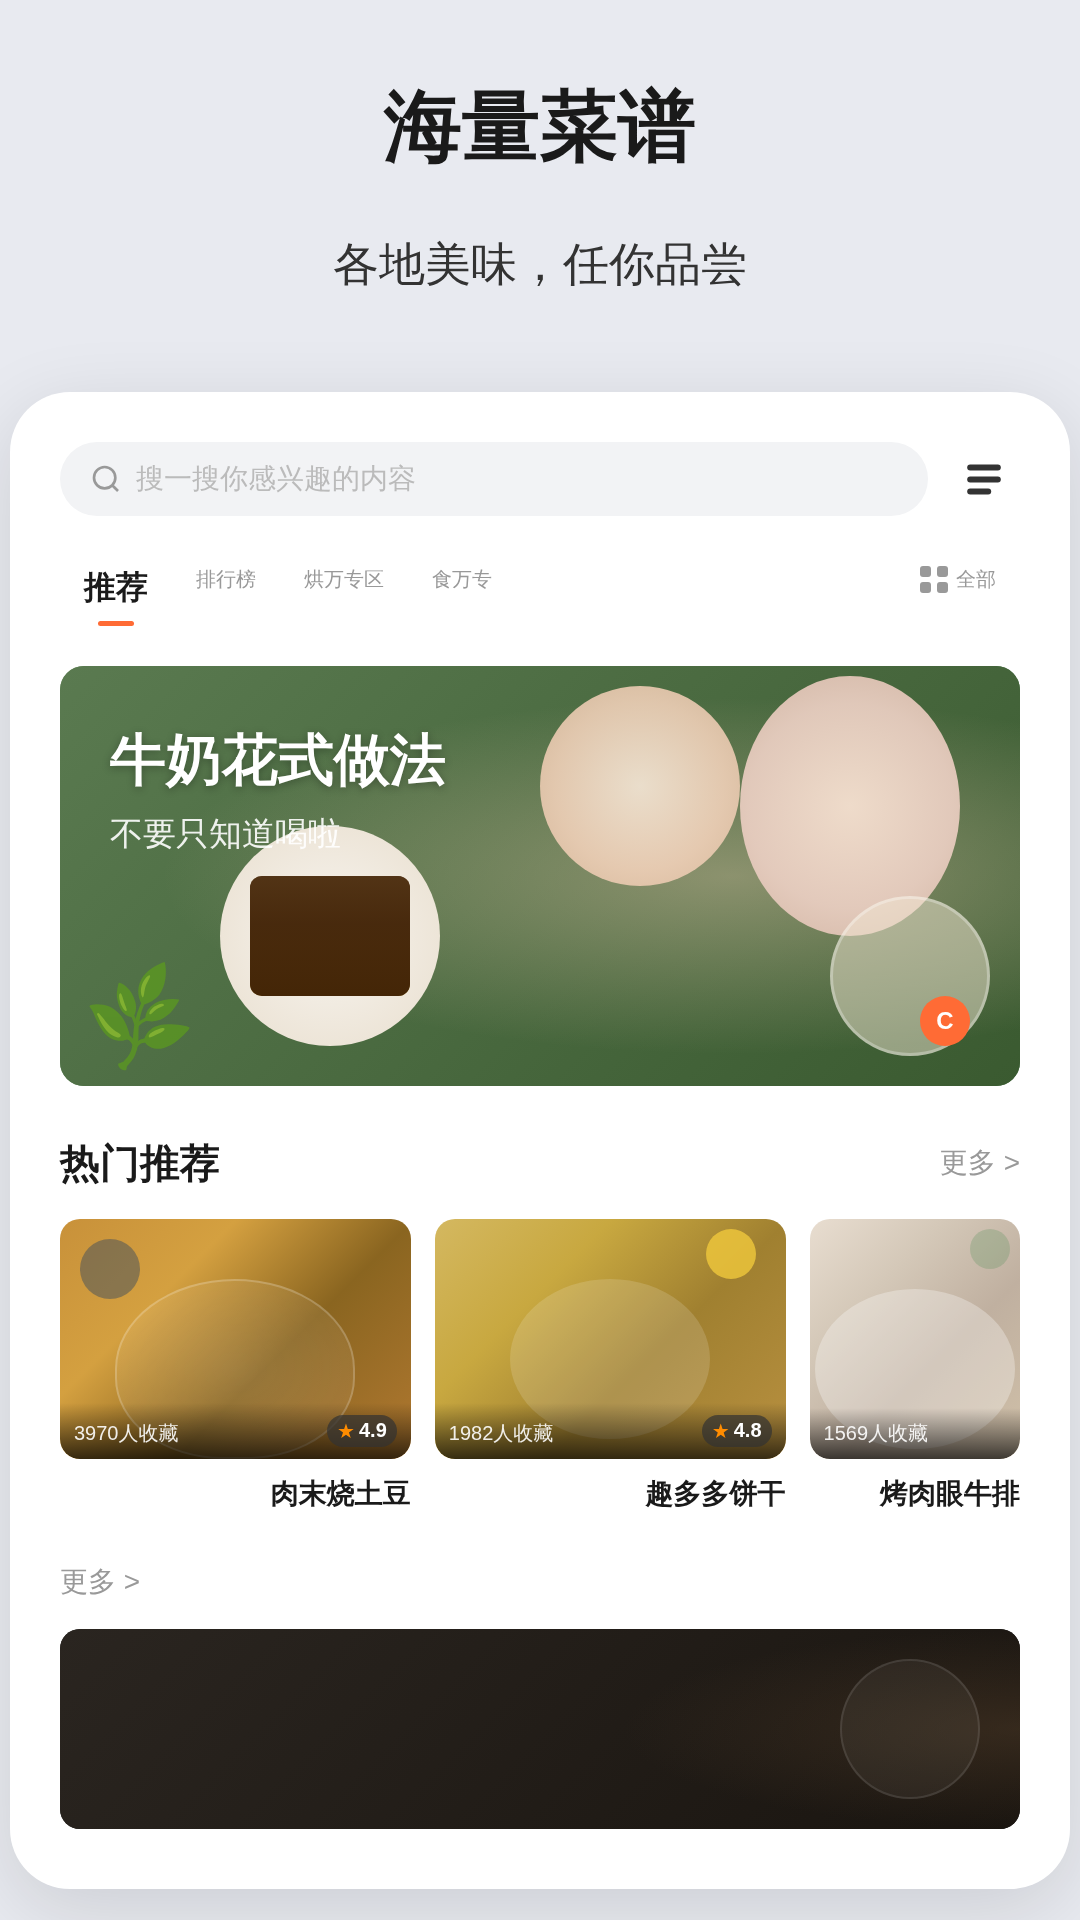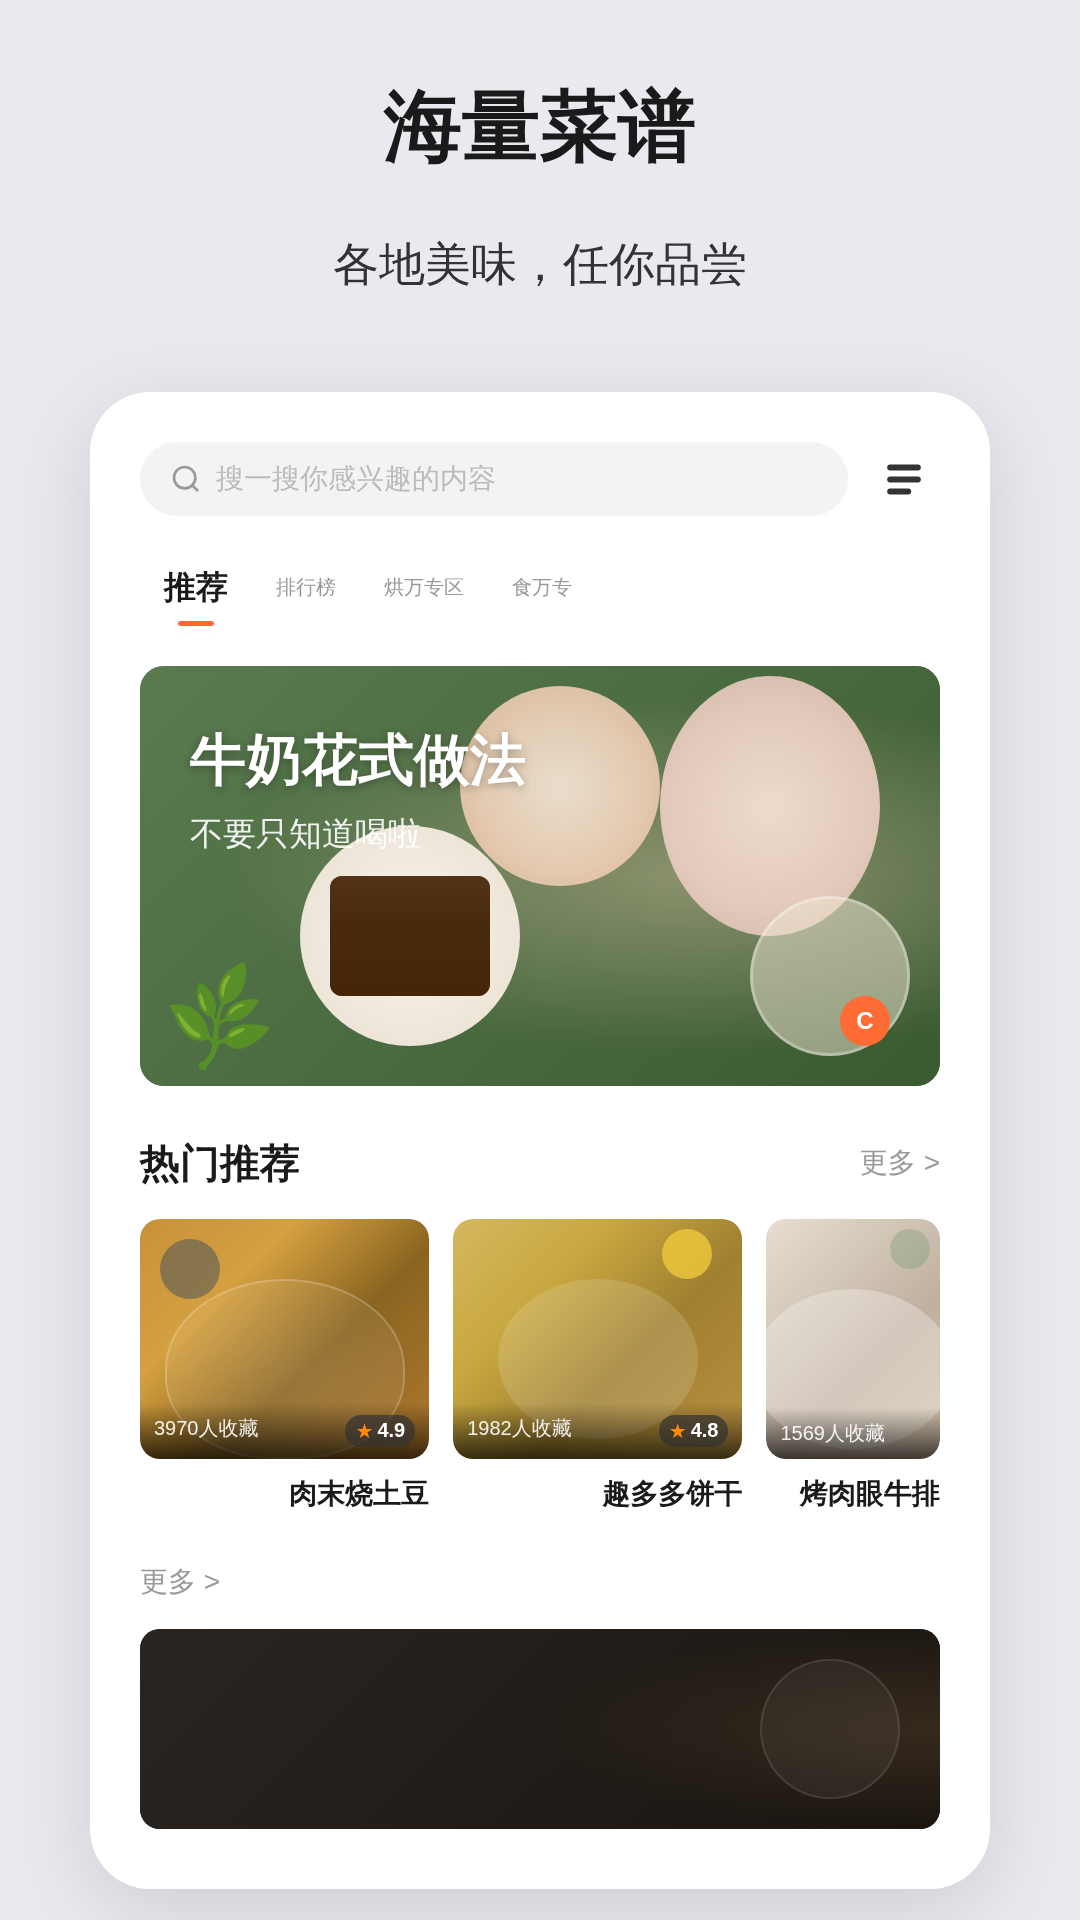--- a/index.html
+++ b/index.html
@@ -33,21 +33,21 @@
     }
 
     .hero-subtitle {
       font-size: 46px;
       color: #333;
       margin-bottom: 60px;
       font-weight: 400;
     }
 
     .phone-card {
-      width: 900px;
+      width: 1060px;
       background: #fff;
       border-radius: 60px;
       padding: 50px 50px 60px;
       box-shadow: 0 20px 80px rgba(0,0,0,0.12);
     }
 
     
     .search-bar {
       display: flex;
       align-items: center;
@@ -86,21 +86,21 @@
     }
 
     .menu-icon-svg {
       width: 48px;
       height: 48px;
     }
 
     
     .nav-tabs {
       display: flex;
-      align-items: center;
+      align-items: flex-start;
       gap: 0;
       margin-bottom: 36px;
       border-bottom: none;
     }
 
     .nav-tab {
       font-size: 20px;
       color: #999;
       padding: 10px 24px 20px;
       position: relative;
@@ -313,21 +313,21 @@
     }
 
     .recipe-badge {
       position: absolute;
       bottom: 0;
       left: 0;
       right: 0;
       padding: 12px 14px;
       background: linear-gradient(0deg, rgba(0,0,0,0.7) 0%, transparent 100%);
       display: flex;
-      align-items: flex-start;
+      align-items: flex-end;
       justify-content: space-between;
       border-radius: 0 0 20px 20px;
     }
 
     .recipe-saves {
       font-size: 20px;
       color: rgba(255,255,255,0.9);
     }
 
     .recipe-rating {
@@ -436,20 +436,29 @@
         <span>推荐</span>
       </div>
       <div class="nav-tab">
         <span>排行榜</span>
       </div>
       <div class="nav-tab">
         <span>烘万专区</span>
       </div>
       <div class="nav-tab">
         <span>食万专</span>
+      </div>
+      <div class="nav-tab nav-tab-all">
+        <span class="dots-icon">
+          <span></span>
+            <span></span>
+            <span></span>
+            <span></span>
+        </span>
+        <span>全部</span>
       </div>
     </div>
 
     <div class="banner">
       <div class="banner-bg"></div>
 
       <div style="position:absolute;right:280px;top:20px;width:200px;height:200px;border-radius:50%;background:radial-gradient(circle,#f8e8d8 0%,#f0d0b8 60%,#e0bca0 100%);opacity:0.9;"></div>
       <div style="position:absolute;right:60px;top:10px;width:220px;height:260px;border-radius:50% 50% 50% 50%;background:radial-gradient(circle,#f5e0d0 0%,#e8cdc0 60%,#d8b8a8 100%);opacity:0.95;"></div>
       <div style="position:absolute;right:30px;bottom:30px;width:160px;height:160px;border-radius:50%;background:rgba(240,230,210,0.5);border:3px solid rgba(255,255,255,0.3);"></div>
 

